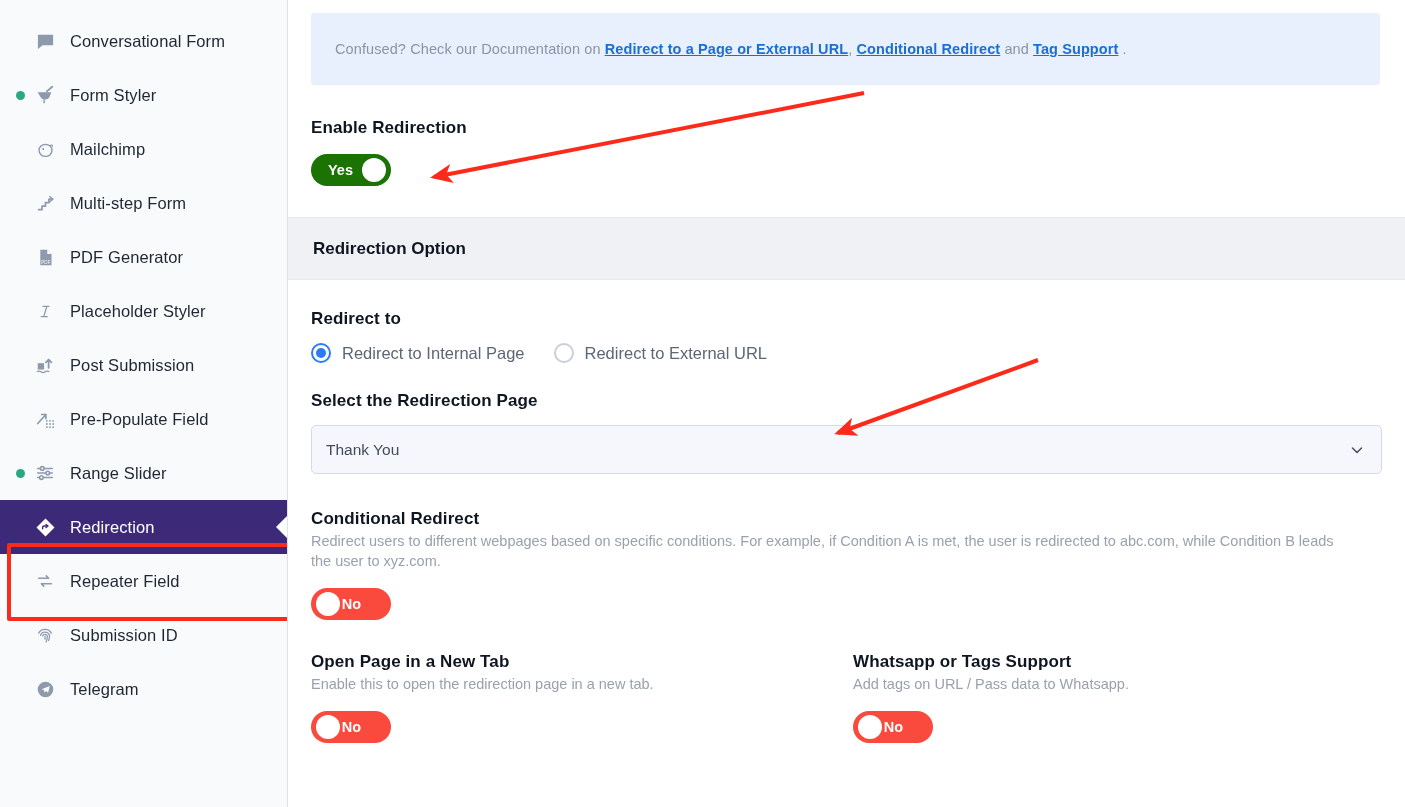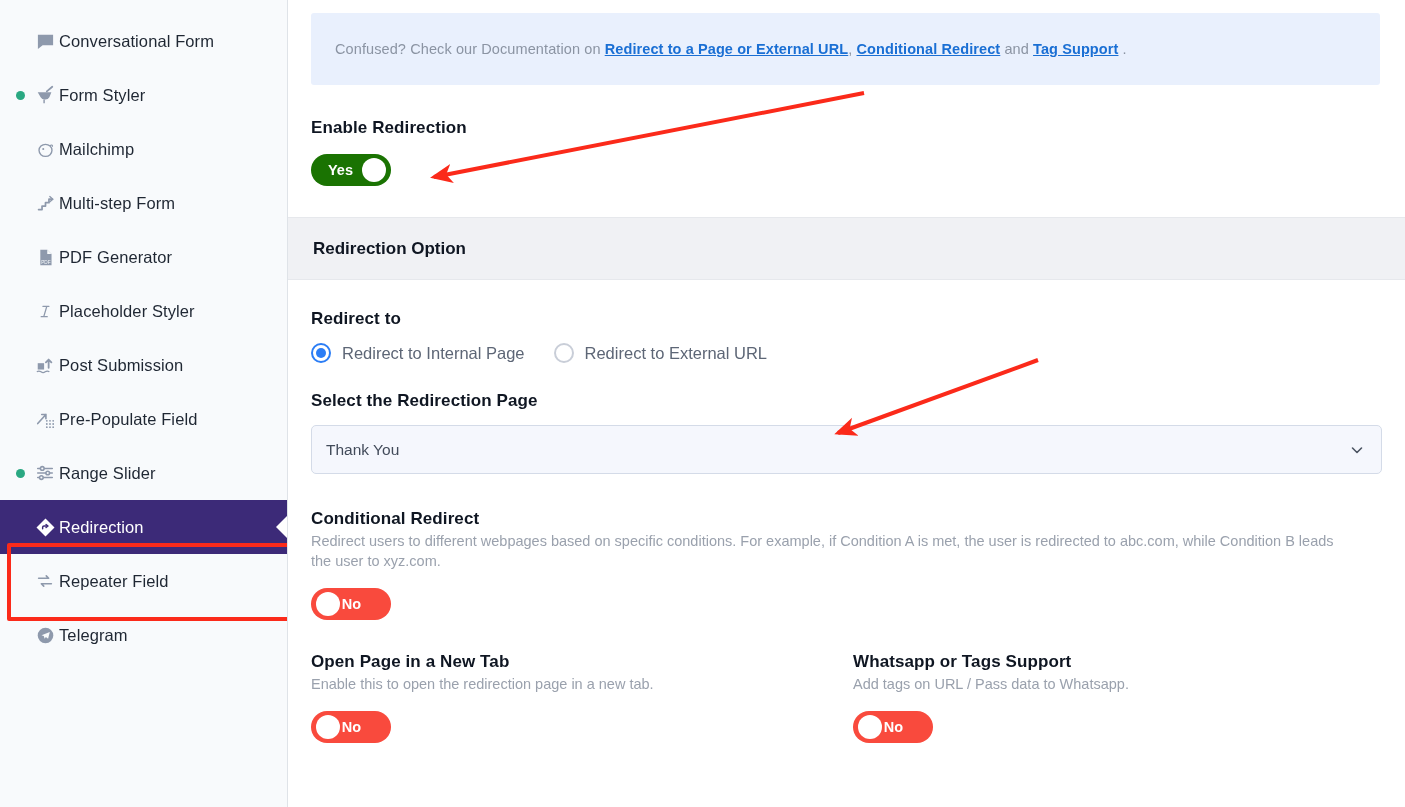--- a/index.html
+++ b/index.html
@@ -38,20 +38,21 @@
   .nav-dot.hidden { background: transparent; }
   .nav-icon {
     width: 28px; flex: 0 0 28px;
     display: flex; align-items: center; justify-content: center;
     color: #8e99ac;
   }
   .nav-icon svg { display: block; }
   .nav-label {
     font-size: 16.5px;
     color: #1f2733;
+    margin-left: 11px;
     white-space: nowrap;
     letter-spacing: .1px;
   }
   .nav-item.active { background: #3c2a78; }
   .nav-item.active .nav-label { color: #ffffff; }
   .nav-item.active .nav-icon { color: #ffffff; }
   .nav-item.active .nav-arrow {
     position: absolute; right: 0; top: 50%;
     transform: translateY(-50%);
     width: 0; height: 0;
@@ -331,20 +332,34 @@
           <span class="nav-icon">
             <svg width="20" height="20" viewBox="0 0 22 22">
               <path d="M4 8h11l-2.6-2.6M18 14H7l2.6 2.6" fill="none" stroke="currentColor" stroke-width="1.8" stroke-linecap="round" stroke-linejoin="round"></path>
             </svg>
           </span>
           <span class="nav-label">Repeater Field</span>
         </div>
         <div class="nav-item">
           <span class="nav-dot hidden"></span>
           <span class="nav-icon">
+            <svg width="20" height="20" viewBox="0 0 22 22">
+              <g fill="none" stroke="currentColor" stroke-width="1.4" stroke-linecap="round">
+                <path d="M4 9a8 8 0 0 1 14 0"></path>
+                <path d="M6 11.5a5.2 5.2 0 0 1 10 0c0 2-.4 4-1 5.6"></path>
+                <path d="M8.4 12a2.8 2.8 0 0 1 5.2 0c0 2.4-.5 4.8-1.4 6.6"></path>
+                <path d="M11 12.2v3.4"></path>
+              </g>
+            </svg>
+          </span>
+          <span class="nav-label">Submission ID</span>
+        </div>
+        <div class="nav-item">
+          <span class="nav-dot hidden"></span>
+          <span class="nav-icon">
             <svg width="19" height="19" viewBox="0 0 22 22">
               <circle cx="11" cy="11" r="9" fill="currentColor"></circle>
               <path fill="#f8fafc" d="M16 7 6.4 10.8l2.6.9 1 3 1.4-2 2.6 2z"></path>
             </svg>
           </span>
           <span class="nav-label">Telegram</span>
         </div>
       </div>
     <div id="nav-highlight-box"></div>
   </nav>

